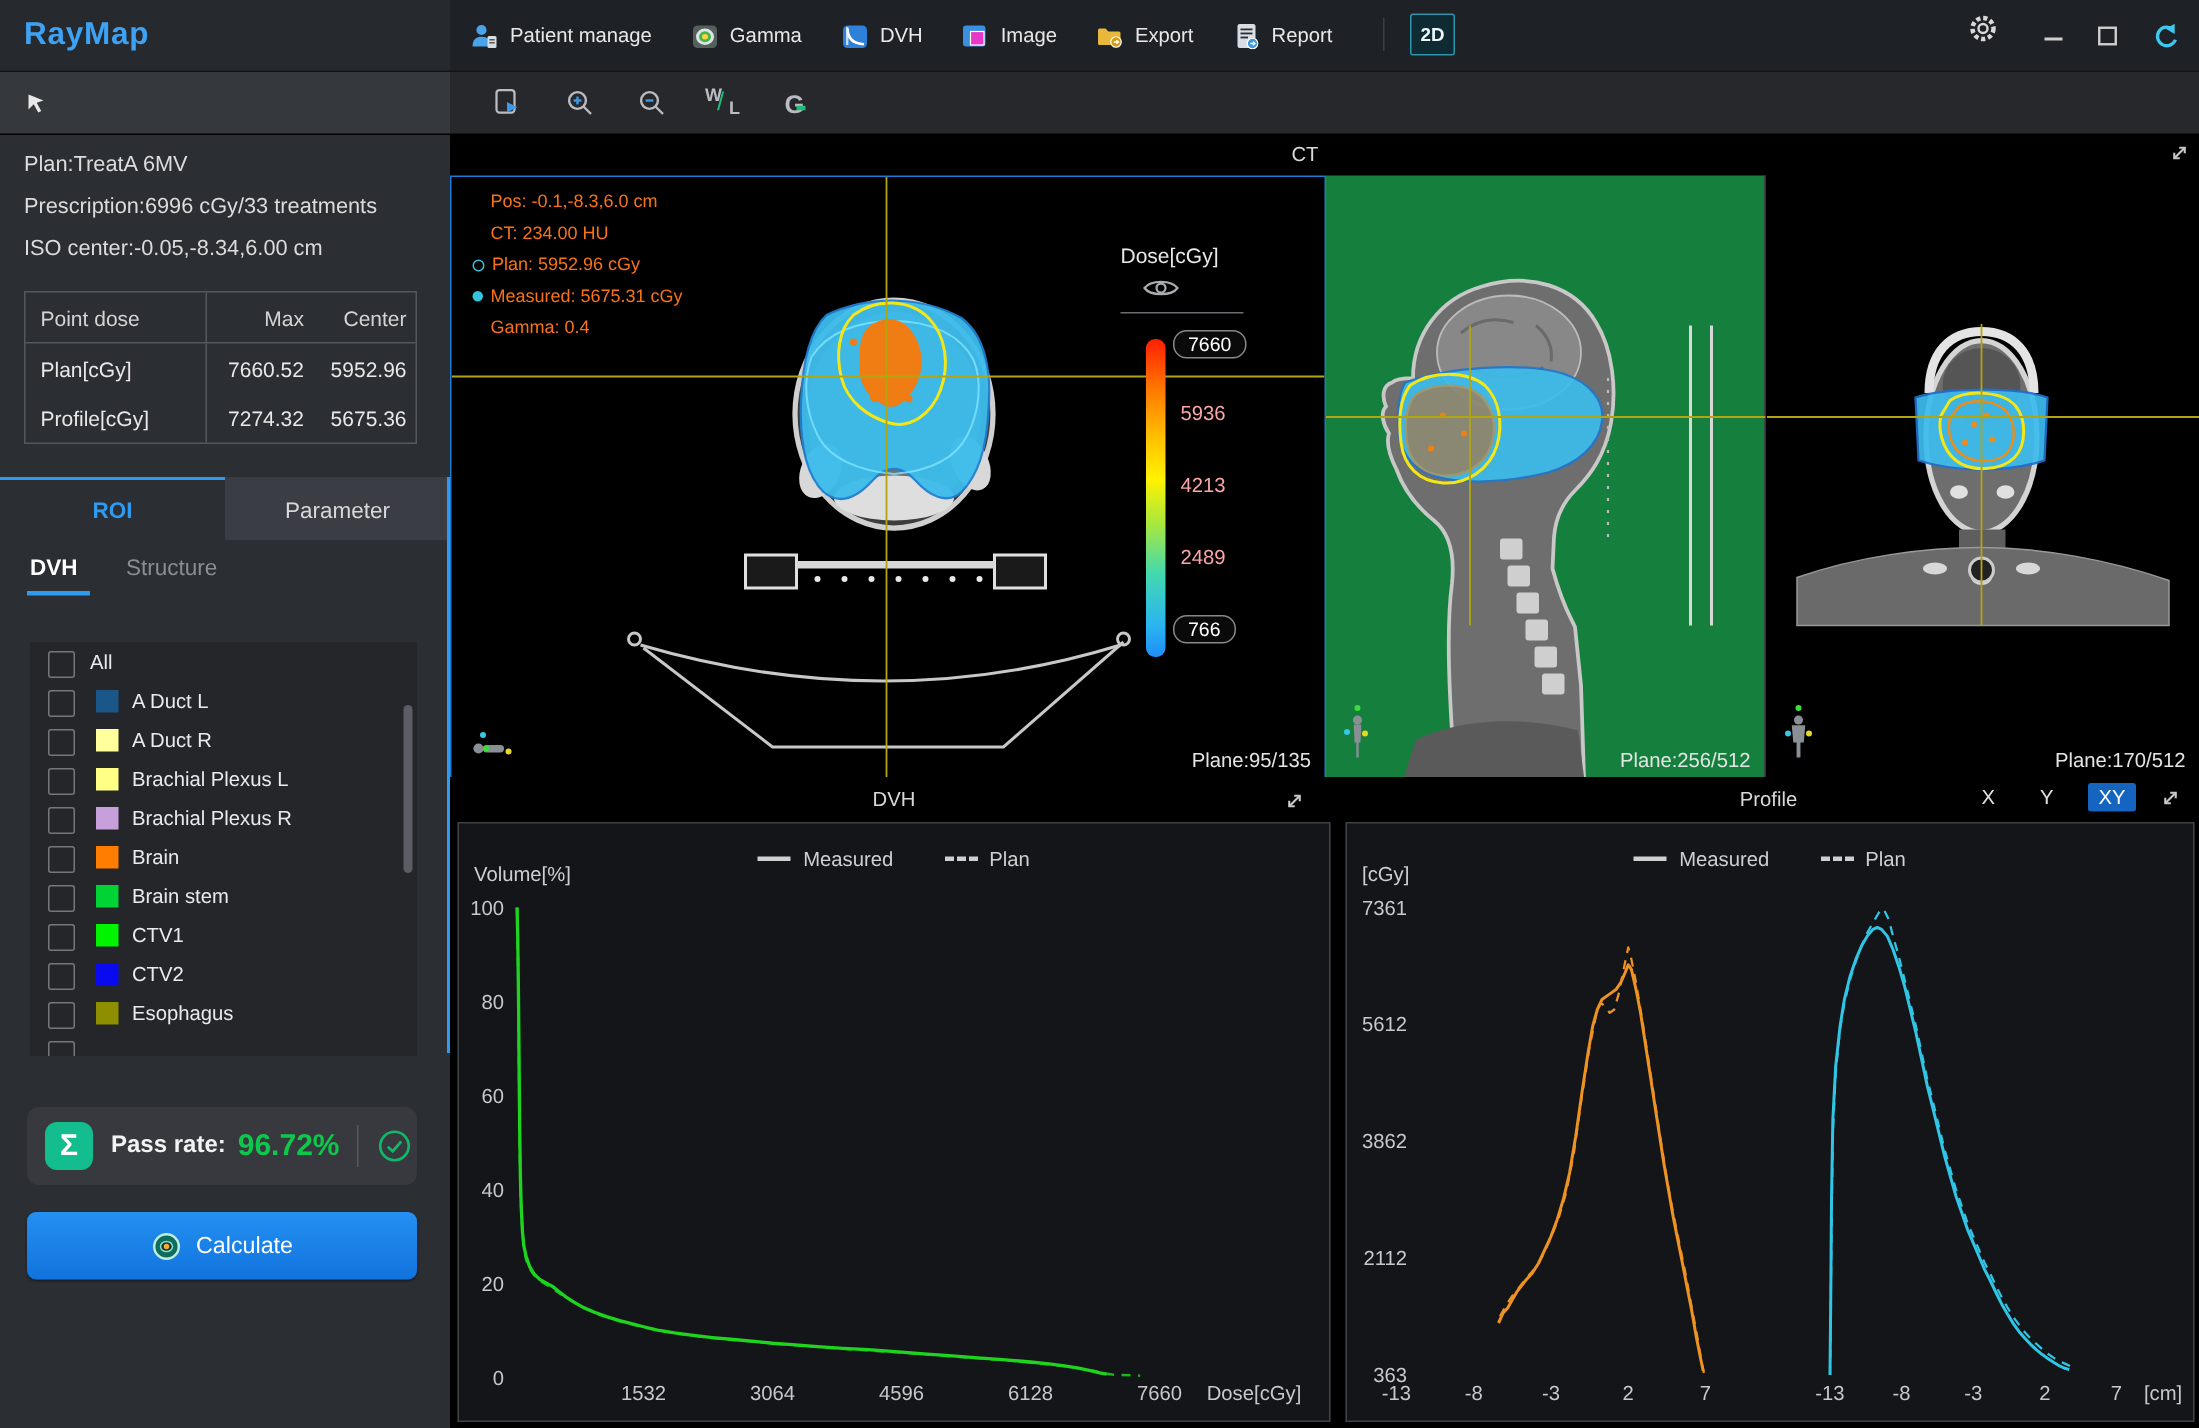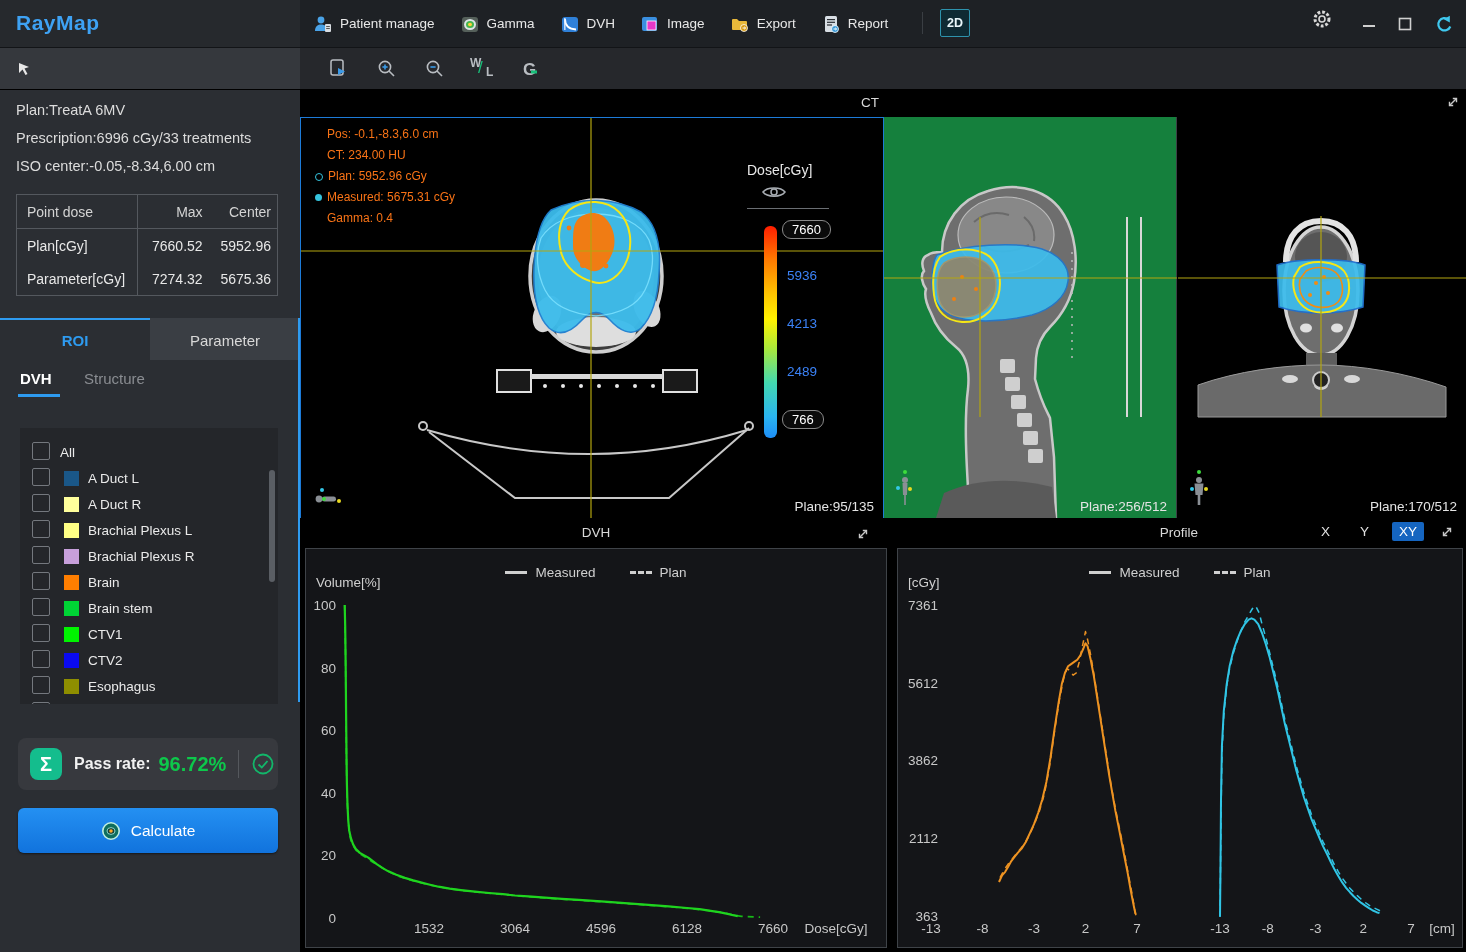--- a/index.html
+++ b/index.html
@@ -38,21 +38,21 @@
   .pd-c2{width:66px;text-align:right;padding-right:4px;}
   .pd-c3{width:66px;text-align:right;padding-right:6px;}
   #tabs{position:absolute;left:0;top:228px;width:300px;height:42px;display:flex;}
   .tab{width:150px;height:42px;display:flex;align-items:center;justify-content:center;font-size:15px;box-sizing:border-box;}
   .tab.active{color:#2e9bf0;font-weight:bold;border-top:2px solid #2e9bf0;background:#2b2e33;}
   .tab.inactive{color:#d8d8d8;background:#3a3e44;border-top:2px solid #3a3e44;}
   #subtabs{position:absolute;left:0;top:272px;width:300px;height:44px;}
   .subtab{position:absolute;top:8px;font-size:15px;}
   #blue-edge{position:absolute;left:298px;top:228px;width:2px;height:384px;background:#2e9bf0;}
   #struct-list{position:absolute;left:20px;top:338px;width:258px;height:276px;background:#24262a;overflow:hidden;padding-top:6px;box-sizing:border-box;}
-  .srow{display:flex;align-items:flex-end;height:26px;padding-left:12px;}
+  .srow{display:flex;align-items:flex-start;height:26px;padding-left:12px;}
   .cbox{width:16px;height:16px;border:1px solid #74787e;border-radius:2px;flex:0 0 auto;}
   .swatch{width:15px;height:15px;margin-left:14px;flex:0 0 auto;}
   .sname{margin-left:9px;font-size:13.5px;color:#eaeaea;white-space:nowrap;}
   .sname.allname{margin-left:10px;}
   #scroll-thumb{position:absolute;left:269px;top:380px;width:6px;height:112px;background:#5a5e64;border-radius:3px;}
   #pass-card{position:absolute;left:18px;top:648px;width:260px;height:52px;background:#37393e;border-radius:8px;display:flex;align-items:center;}
   #sigma{width:32px;height:32px;margin-left:12px;border-radius:8px;background:#14bd8d;color:#fff;font-size:20px;font-weight:bold;display:flex;align-items:center;justify-content:center;}
   #pass-label{margin-left:12px;font-size:16px;font-weight:bold;color:#f2f2f2;}
   #pass-value{margin-left:8px;font-size:20px;font-weight:bold;text-align:center;}
   #pass-div{width:1px;height:28px;background:#55585d;margin-left:12px;}
@@ -73,21 +73,21 @@
   .ov-ind{width:12px;display:inline-block;}
   .bullet{width:7px;height:7px;border-radius:50%;display:inline-block;margin-right:5px;}
   .bullet.hollow{border:1.5px solid #35c3dd;box-sizing:border-box;background:transparent;width:8px;height:8px;}
   .bullet.filled{background:#35c3dd;}
   #dose-title{position:absolute;left:446px;top:44px;font-size:14px;color:#e8e8e8;}
   #dose-eye{position:absolute;left:460px;top:66px;}
   #dose-hr{position:absolute;left:446px;top:90px;width:82px;border-top:1px solid #6a6e73;}
   #colorbar{position:absolute;left:463px;top:108px;width:13px;height:212px;border-radius:6px;
     background:linear-gradient(to bottom,#ff1e00 0%,#ff7a00 16%,#ffc400 32%,#fff200 44%,#a8e83c 58%,#42d8b0 74%,#2ab4f0 90%,#1e8ef8 100%);}
   .dose-box{position:absolute;left:481px;border:1px solid #888;border-radius:9px;padding:1px 9px;font-size:13px;color:#fff;background:#0a0a0a;}
-  .dose-tick{position:absolute;left:486px;font-size:13.5px;color:#3b82f6;}
+  .dose-tick{position:absolute;left:486px;font-size:13.5px;color:#fca5a5;}
   .plane-label{position:absolute;right:9px;bottom:5px;font-size:13.5px;color:#e4e4e4;}
   .marker{position:absolute;left:12px;bottom:10px;}
 
   
   #dvh-panel{position:absolute;left:300px;top:518px;width:592px;height:434px;background:#000;}
   #profile-panel{position:absolute;left:892px;top:518px;width:574px;height:434px;background:#000;}
   .panel-title{position:absolute;top:7px;font-size:13.5px;color:#d8d8d8;}
   .chart-box{position:absolute;top:30px;border:1px solid #3f4348;background:#141518;}
   #dvh-box{left:5px;width:580px;height:398px;}
   #profile-box{left:5px;width:564px;height:398px;}
@@ -237,21 +237,21 @@
         <div class="pd-c1">Point dose</div>
         <div class="pd-c2">Max</div>
         <div class="pd-c3">Center</div>
       </div>
       <div class="pd-row">
         <div class="pd-c1">Plan[cGy]</div>
         <div class="pd-c2">7660.52</div>
         <div class="pd-c3">5952.96</div>
       </div>
       <div class="pd-row">
-        <div class="pd-c1">Parameter[cGy]</div>
+        <div class="pd-c1">Profile[cGy]</div>
         <div class="pd-c2">7274.32</div>
         <div class="pd-c3">5675.36</div>
       </div>
     </div>
 
     <div id="tabs">
       <div class="tab active">ROI</div>
       <div class="tab inactive">Parameter</div>
     </div>
     <div id="blue-edge"></div>

